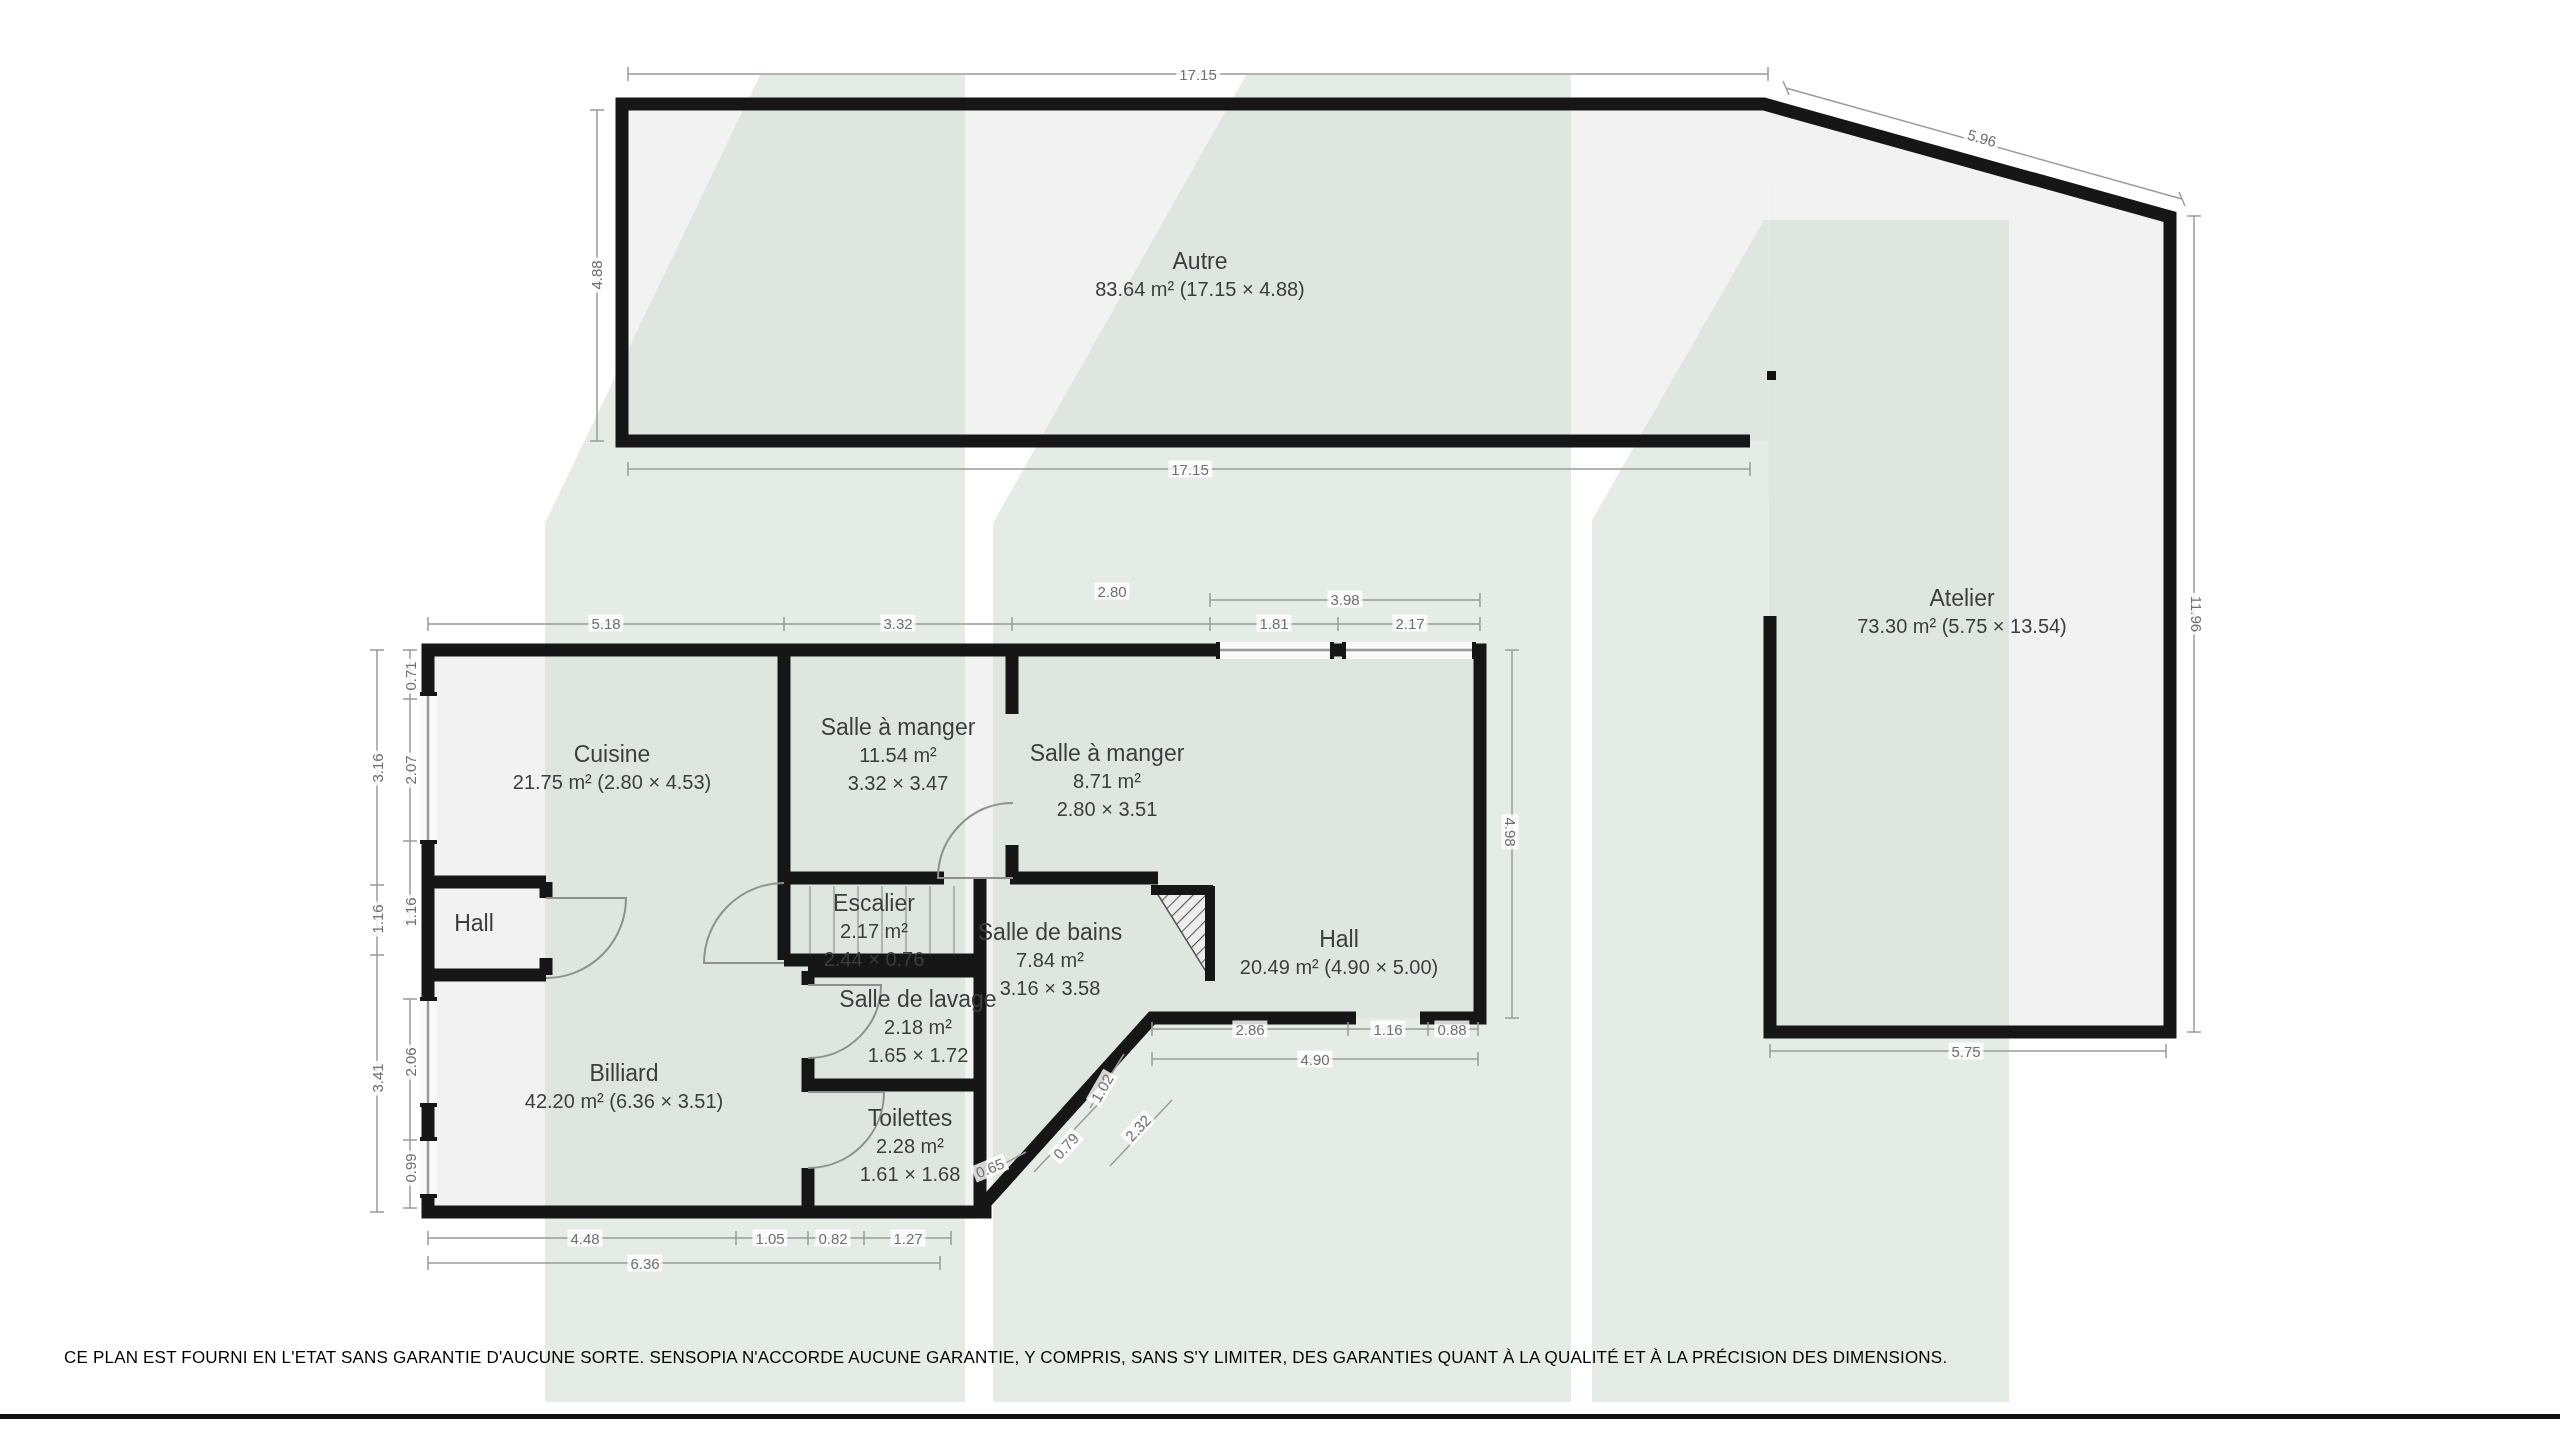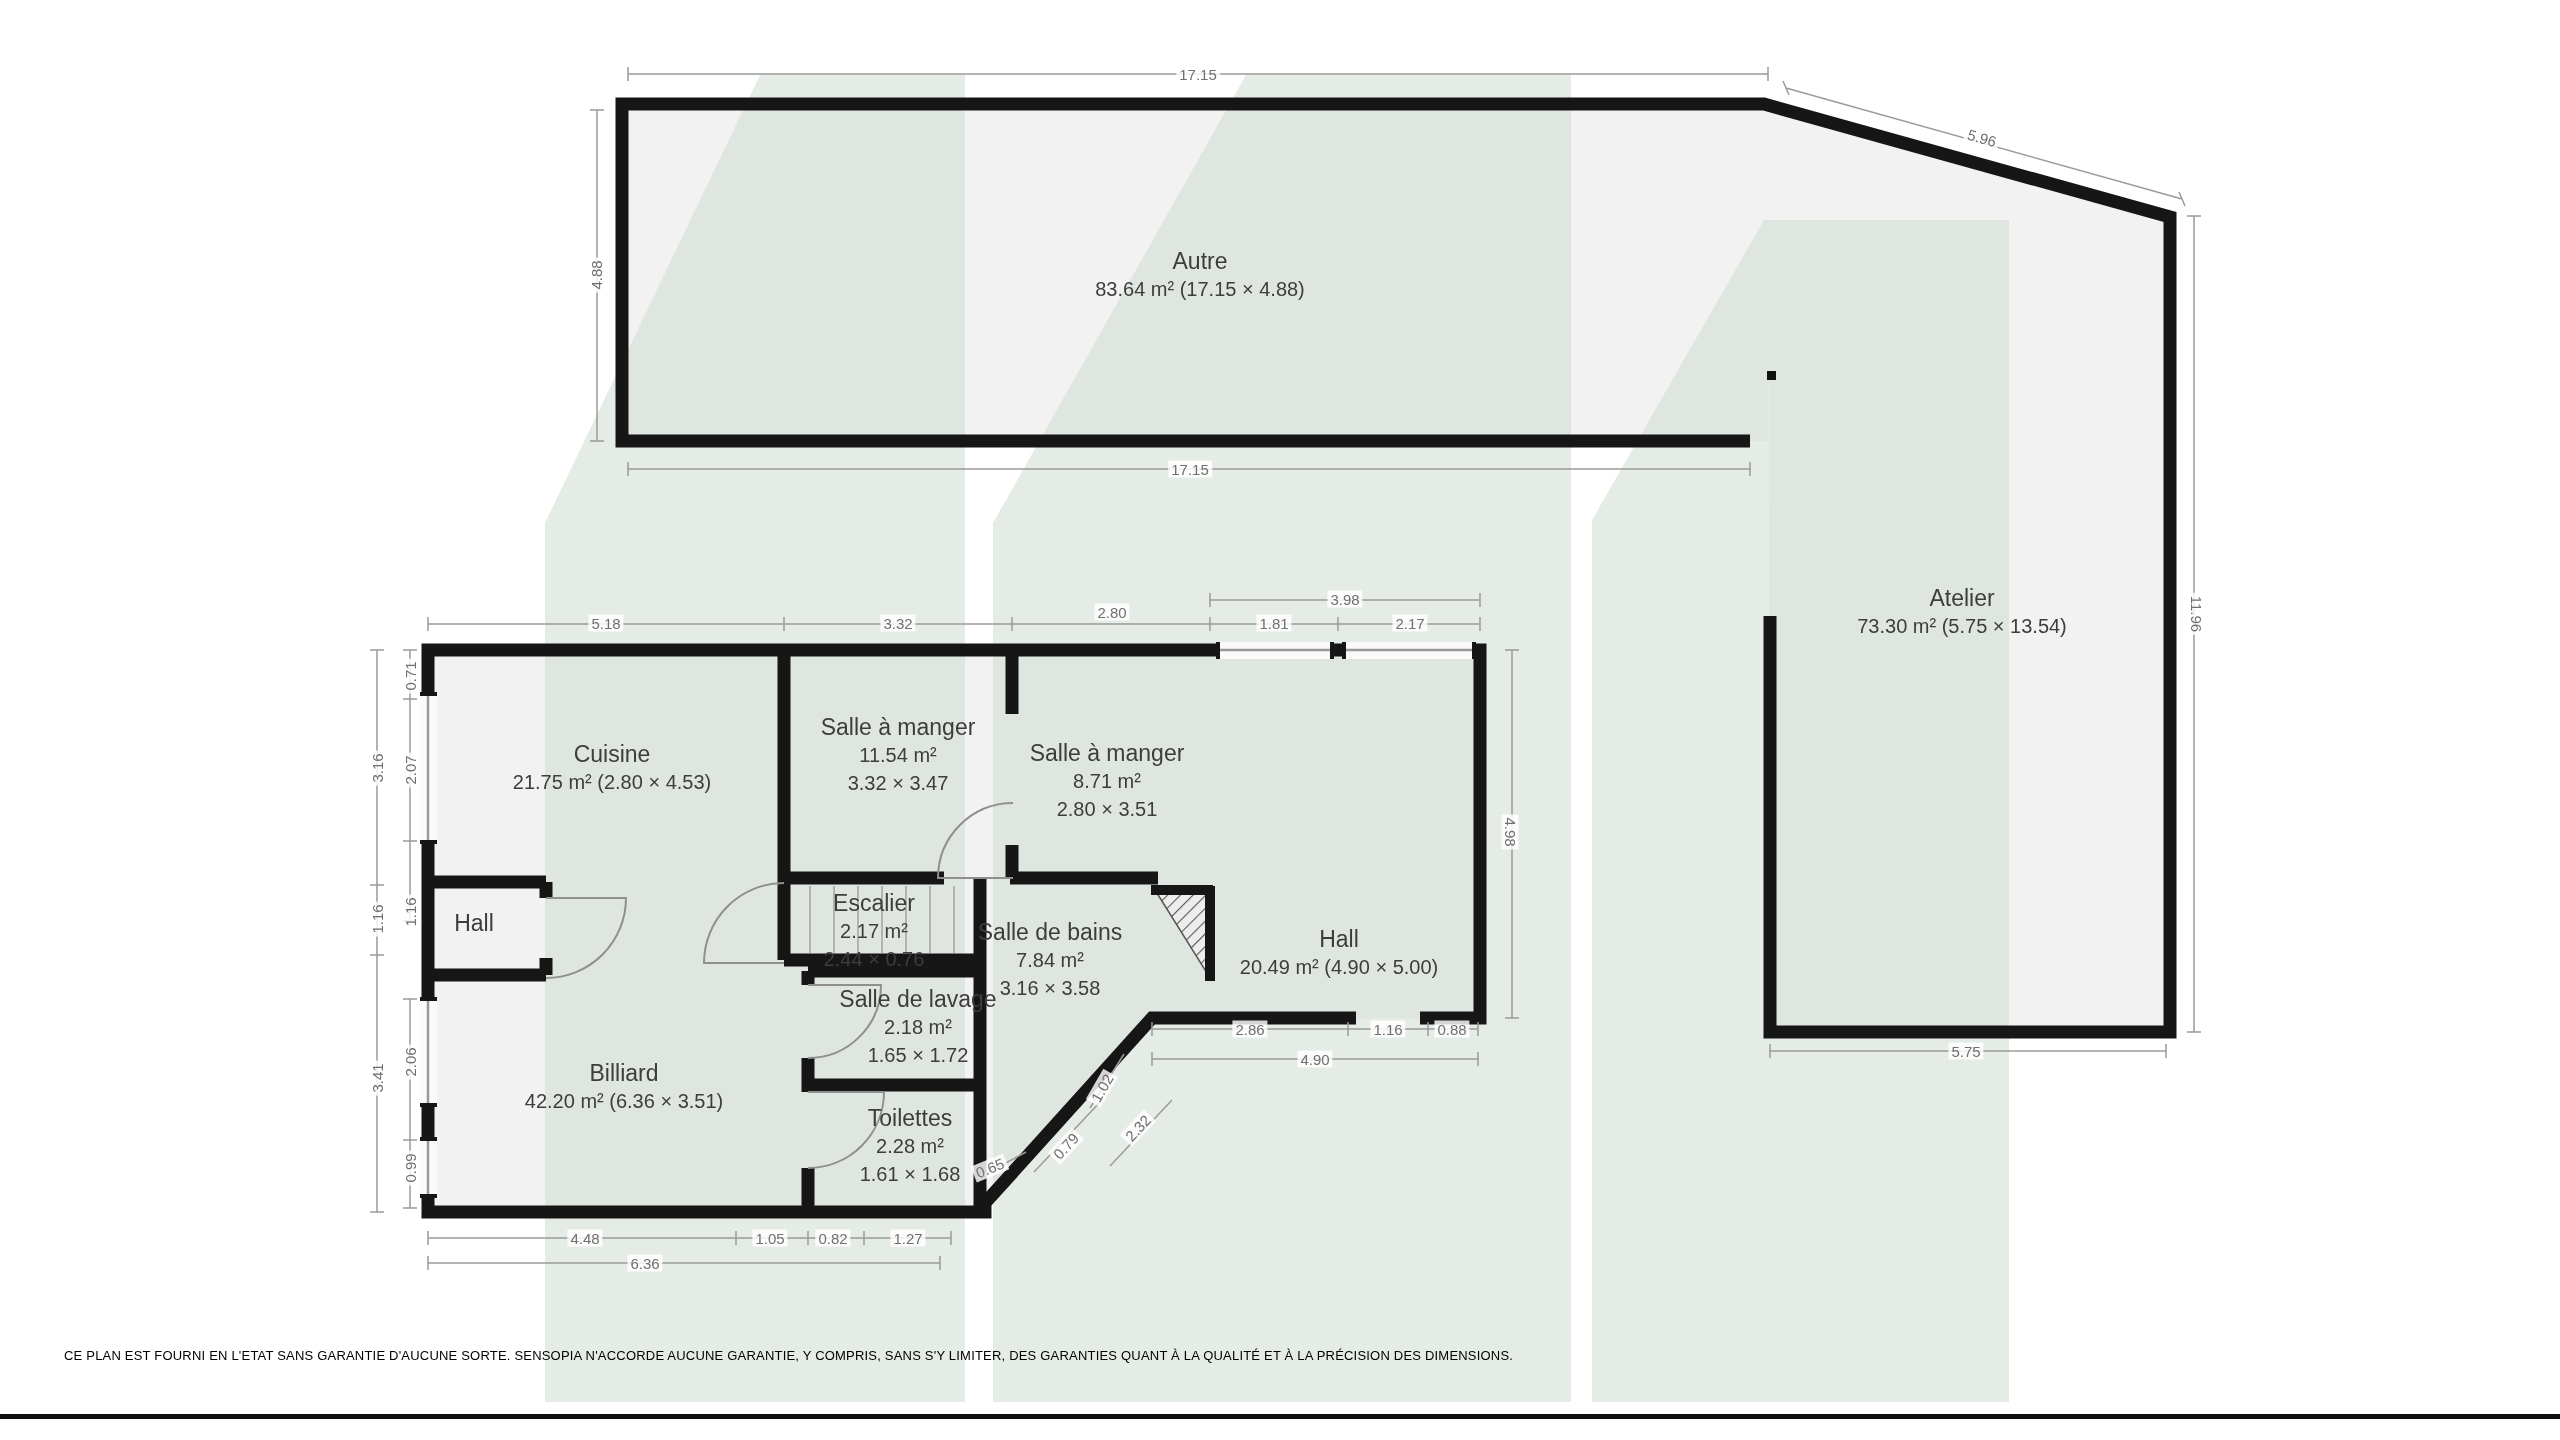--- a/index.html
+++ b/index.html
@@ -6,21 +6,21 @@
   #canvas{position:relative;width:2560px;height:1440px;background:#ffffff;overflow:hidden;
           font-family:"Liberation Sans","DejaVu Sans",sans-serif;}
   #plan-svg{position:absolute;left:0;top:0;}
   .room-label{position:absolute;transform:translateX(-50%);text-align:center;
               color:#3d3d3d;font-size:23px;line-height:28px;white-space:nowrap;}
   .room-label .sub{font-size:20px;}
   .dim{position:absolute;transform:translate(-50%,-50%);font-size:15px;color:#6f6f6f;
        white-space:nowrap;background:rgba(255,255,255,0.82);padding:0 3px;line-height:17px;}
   .dim.rn90{transform:translate(-50%,-50%) rotate(-90deg);}
   .dim.rp90{transform:translate(-50%,-50%) rotate(90deg);}
-  #footer-disclaimer{position:absolute;left:64px;top:1348px;font-size:13px;color:#000;letter-spacing:0.2px;}
+  #footer-disclaimer{position:absolute;left:64px;top:1348px;font-size:17px;color:#000;letter-spacing:0.2px;}
   #bottom-bar{position:absolute;left:0;top:1414px;width:2560px;height:5px;background:#101010;}
 </style>
 </head>
 <body>
 
 <div id="canvas">
 
   <svg id="plan-svg" width="2560" height="1440" viewBox="0 0 2560 1440">
     <defs>
       <pattern id="hatch" width="9" height="9" patternUnits="userSpaceOnUse" patternTransform="rotate(45)">
@@ -168,21 +168,21 @@
   </div>
 
   <span class="dim" style="left:1198px;top:74px">17.15</span>
   <span class="dim" style="left:1190px;top:469px">17.15</span>
   <span class="dim rn90" style="left:596px;top:275px">4.88</span>
   <span class="dim" style="left:1982px;top:138px;transform:translate(-50%,-50%) rotate(16deg)">5.96</span>
   <span class="dim rp90" style="left:2196px;top:614px">11.96</span>
   <span class="dim" style="left:1966px;top:1051px">5.75</span>
   <span class="dim" style="left:606px;top:623px">5.18</span>
   <span class="dim" style="left:898px;top:623px">3.32</span>
-  <span class="dim" style="left:1112px;top:612px">2.80</span>
+  <span class="dim" style="left:1112px;top:591px">2.80</span>
   <span class="dim" style="left:1274px;top:623px">1.81</span>
   <span class="dim" style="left:1410px;top:623px">2.17</span>
   <span class="dim" style="left:1345px;top:599px">3.98</span>
   <span class="dim rn90" style="left:410px;top:676px">0.71</span>
   <span class="dim rn90" style="left:377px;top:768px">3.16</span>
   <span class="dim rn90" style="left:410px;top:770px">2.07</span>
   <span class="dim rn90" style="left:377px;top:919px">1.16</span>
   <span class="dim rn90" style="left:410px;top:912px">1.16</span>
   <span class="dim rn90" style="left:377px;top:1078px">3.41</span>
   <span class="dim rn90" style="left:410px;top:1062px">2.06</span>

